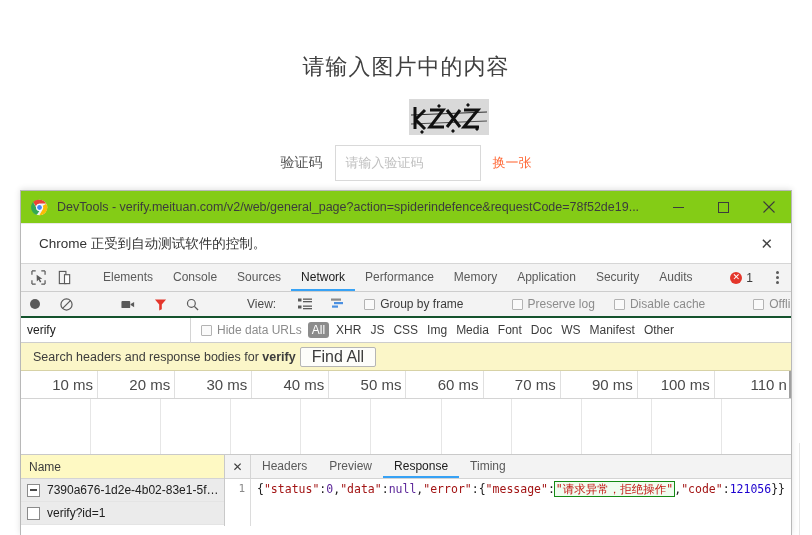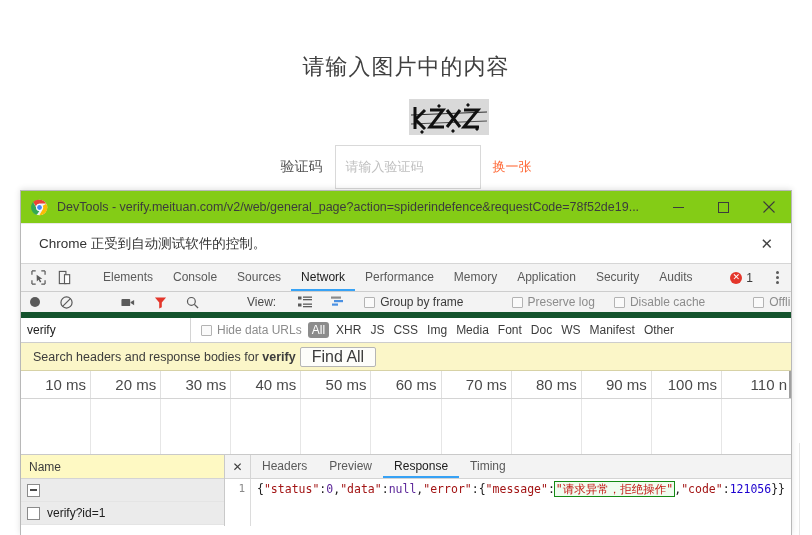--- a/index.html
+++ b/index.html
@@ -29,21 +29,21 @@
     overflow: hidden;
   }
   .captcha-img svg { display: block; }
   .code-row {
     position: absolute; left: 0; top: 145px; width: 812px;
     display: flex; align-items: center; justify-content: center;
     gap: 12px;
   }
   .code-label { font-size: 14px; color: #555; }
   .code-input {
-    width: 146px; height: 44px;
+    width: 146px; height: 36px;
     border: 1px solid #d9d9d9; background: #fff;
     display: flex; align-items: center;
     padding: 0 10px;
     font-size: 13px; color: #bfbfbf;
   }
   .code-refresh {
     font-size: 13px; color: #ff6633; cursor: pointer;
   }
 
   
@@ -107,21 +107,21 @@
     width: 12px; height: 12px; border-radius: 50%; background: #e4362b;
     display: flex; align-items: center; justify-content: center;
     color: #fff; font-size: 9px; line-height: 1; font-weight: bold;
   }
   .kebab { display: flex; flex-direction: column; gap: 2px; padding: 2px 6px; }
   .kebab i { width: 3px; height: 3px; border-radius: 50%; background: #5a5a5a; display: block; }
 
   
   .net-toolbar {
     height: 26px; display: flex; align-items: center;
-    background: #f3f3f3; border-bottom: 6px solid #14532d;
+    background: #f3f3f3; border-bottom: 2px solid #14532d;
     font-size: 12px; color: #3c3c3c;
     padding-left: 8px; gap: 19px;
   }
   .nt-btn { width: 22px; height: 22px; display: flex; align-items: center; justify-content: center; }
   .vsep { width: 1px; height: 16px; background: #cdcdcd; margin: 0 5px; }
   .nt-label { color: #4a4a4a; margin-right: 3px; }
   .cbx {
     width: 11px; height: 11px; border: 1px solid #b3b3b3; background: #fafafa;
     display: inline-block; flex: none; border-radius: 1px;
   }
@@ -485,23 +485,20 @@
     <div class="tl-cell">
         <span>50 ms</span>
       </div>
     <div class="tl-cell">
         <span>60 ms</span>
       </div>
     <div class="tl-cell">
         <span>70 ms</span>
       </div>
     <div class="tl-cell">
-        <span>80 ms</span>
-      </div>
-    <div class="tl-cell">
         <span>90 ms</span>
       </div>
     <div class="tl-cell">
         <span>100 ms</span>
       </div>
     <div class="tl-cell">
         <span>110 n</span>
       </div>
     <div class="tl-marker"></div>
   </div>
@@ -521,20 +518,21 @@
   </div>
 
   <div class="lower">
 
     <div class="name-col">
       <div class="name-head">Name</div>
       <div class="req-row">
         <span class="fic">
             <i></i>
           </span>
+        <span>7390a676-1d2e-4b02-83e1-5f…</span>
       </div>
       <div class="req-row">
         <span class="fic"></span>
         <span>verify?id=1</span>
       </div>
     </div>
 
     <div class="detail-col">
       <div class="detail-tabs">
         <div class="dt-close">✕</div>

